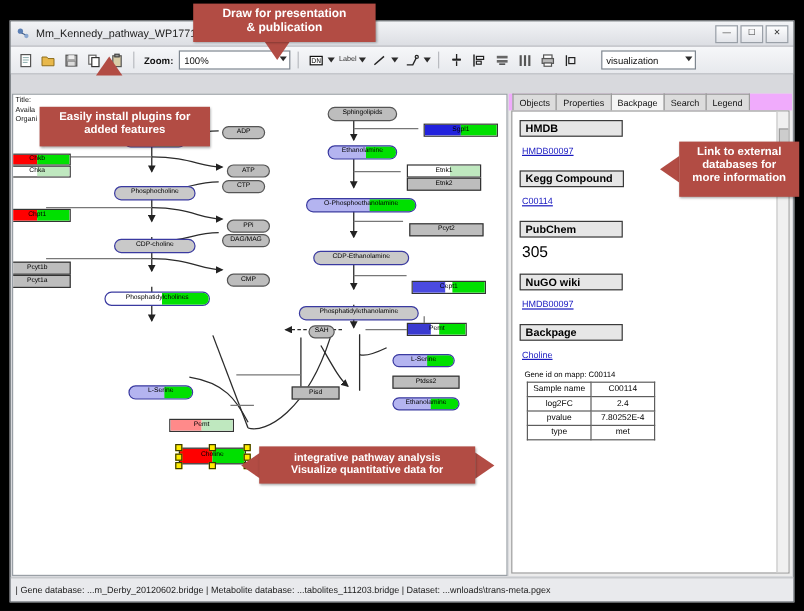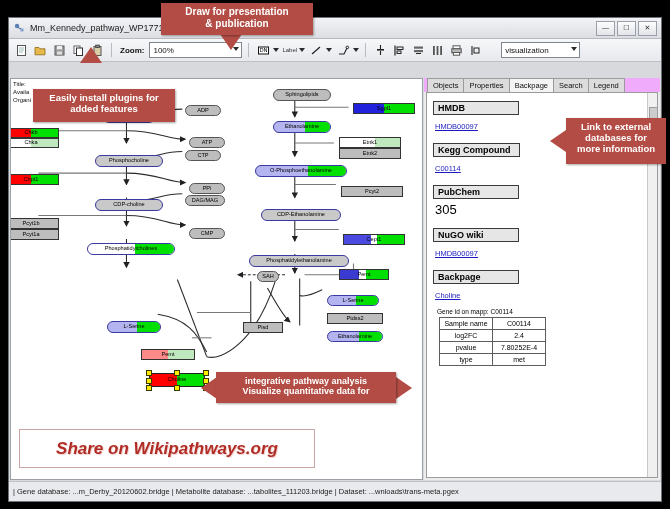--- a/index.html
+++ b/index.html
@@ -445,23 +445,20 @@
         <div>added features</div>
       </div>
 
       <div class="callout" style="left:205px;top:293px;width:180px;height:31px;font-size:9px;padding-top:4px;box-sizing:border-box">
         <div>integrative pathway analysis</div>
         <div>Visualize quantitative data  for</div>
       </div>
       <div class="arrow-left" style="left:190px;top:298px"></div>
       <div class="arrow-right" style="left:385px;top:298px"></div>
 
-      <div class="sharebox" style="left:8px;top:350px;width:294px;height:37px">
-        <span>Share on Wikipathways.org</span>
-      </div>
     </div>
 
     <div class="rightpanel">
       <div class="tabs">
         <span class="tab">Objects</span>
         <span class="tab">Properties</span>
         <span class="tab active">Backpage</span>
         <span class="tab">Search</span>
         <span class="tab">Legend</span>
       </div>

